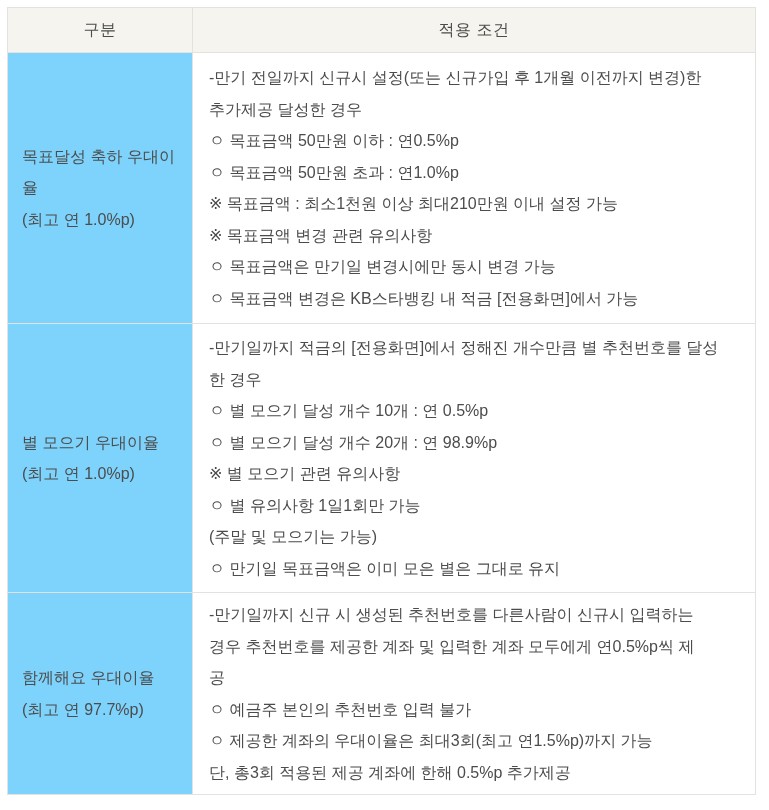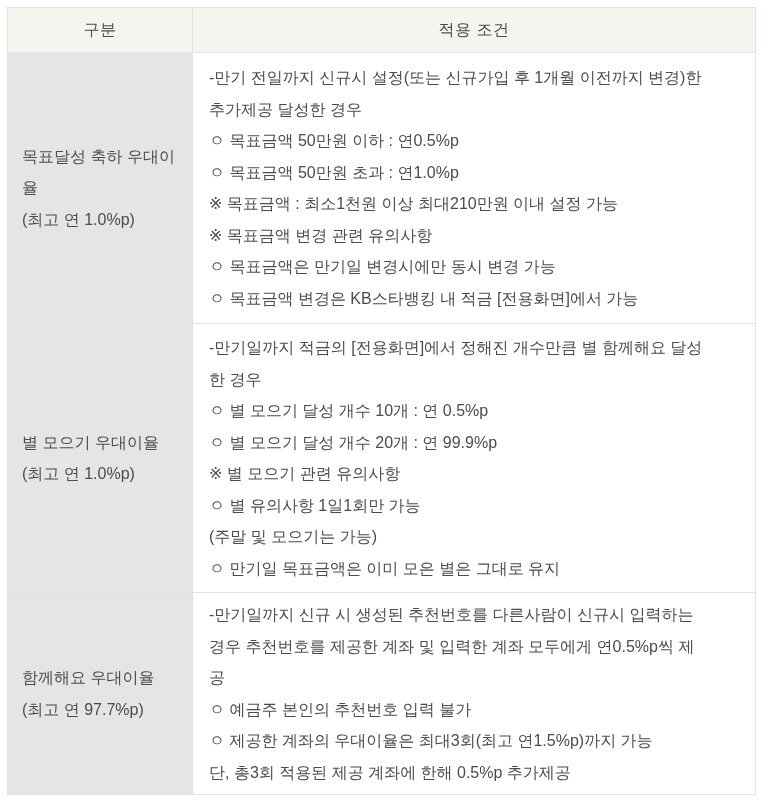--- a/index.html
+++ b/index.html
@@ -32,21 +32,21 @@
   }
   th.hcell {
     background: #f5f4ef;
     height: 45px;
     text-align: center;
     vertical-align: middle;
     padding: 8px;
     letter-spacing: 0.5px;
   }
   td.cat {
-    background: #e5e5e5;
+    background: #7dd3fc;
     vertical-align: middle;
     text-align: left;
     padding: 6px 8px 6px 14px;
     line-height: 31.5px;
     overflow: hidden;
   }
   td.cond {
     background: #ffffff;
     vertical-align: middle;
     padding: 6px 10px 6px 16px;
@@ -95,24 +95,24 @@
             <div class="line">ㅇ 목표금액은 만기일 변경시에만 동시 변경 가능</div>
             <div class="line">ㅇ 목표금액 변경은 KB스타뱅킹 내 적금 [전용화면]에서 가능</div>
           </td>
         </tr>
         <tr class="row-1">
           <td class="cat">
             <div class="cat-name">별 모으기 우대이율</div>
             <div class="cat-note">(최고 연 1.0%p)</div>
           </td>
           <td class="cond">
-            <div class="line">-만기일까지 적금의 [전용화면]에서 정해진 개수만큼 별 함께해요 달성</div>
+            <div class="line">-만기일까지 적금의 [전용화면]에서 정해진 개수만큼 별 추천번호를 달성</div>
             <div class="line">한 경우</div>
             <div class="line">ㅇ 별 모으기 달성 개수 10개 : 연 0.5%p</div>
-            <div class="line">ㅇ 별 모으기 달성 개수 20개 : 연 99.9%p</div>
+            <div class="line">ㅇ 별 모으기 달성 개수 20개 : 연 98.9%p</div>
             <div class="line">※ 별 모으기 관련 유의사항</div>
             <div class="line">ㅇ 별 유의사항 1일1회만 가능</div>
             <div class="line">(주말 및 모으기는 가능)</div>
             <div class="line">ㅇ 만기일 목표금액은 이미 모은 별은 그대로 유지</div>
           </td>
         </tr>
         <tr class="row-2">
           <td class="cat">
             <div class="cat-name">함께해요 우대이율</div>
             <div class="cat-note">(최고 연 97.7%p)</div>

